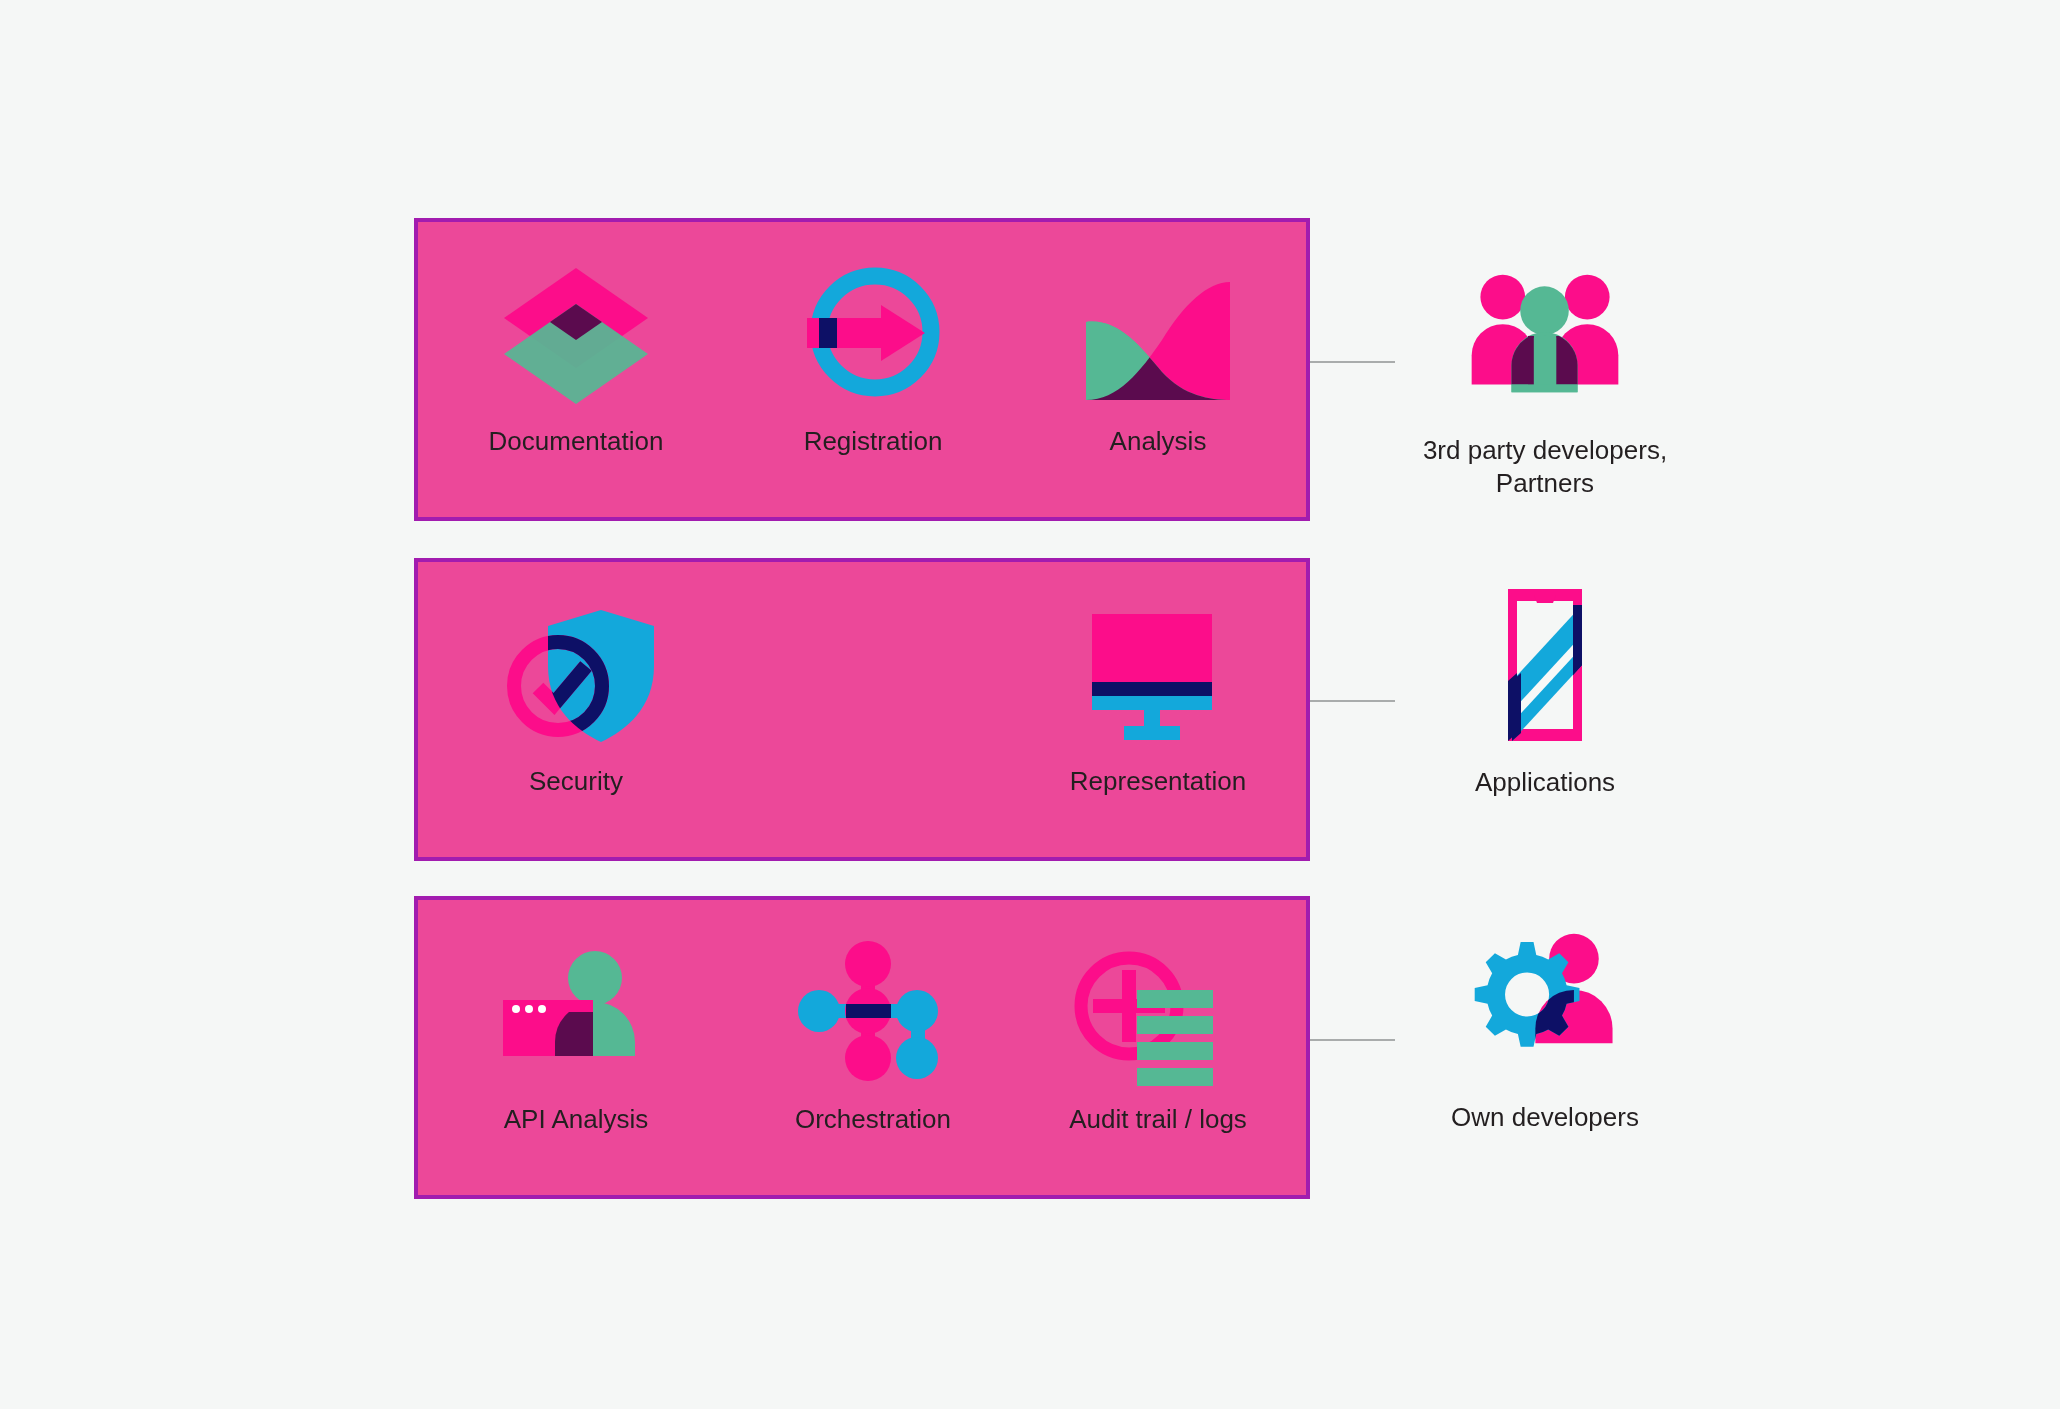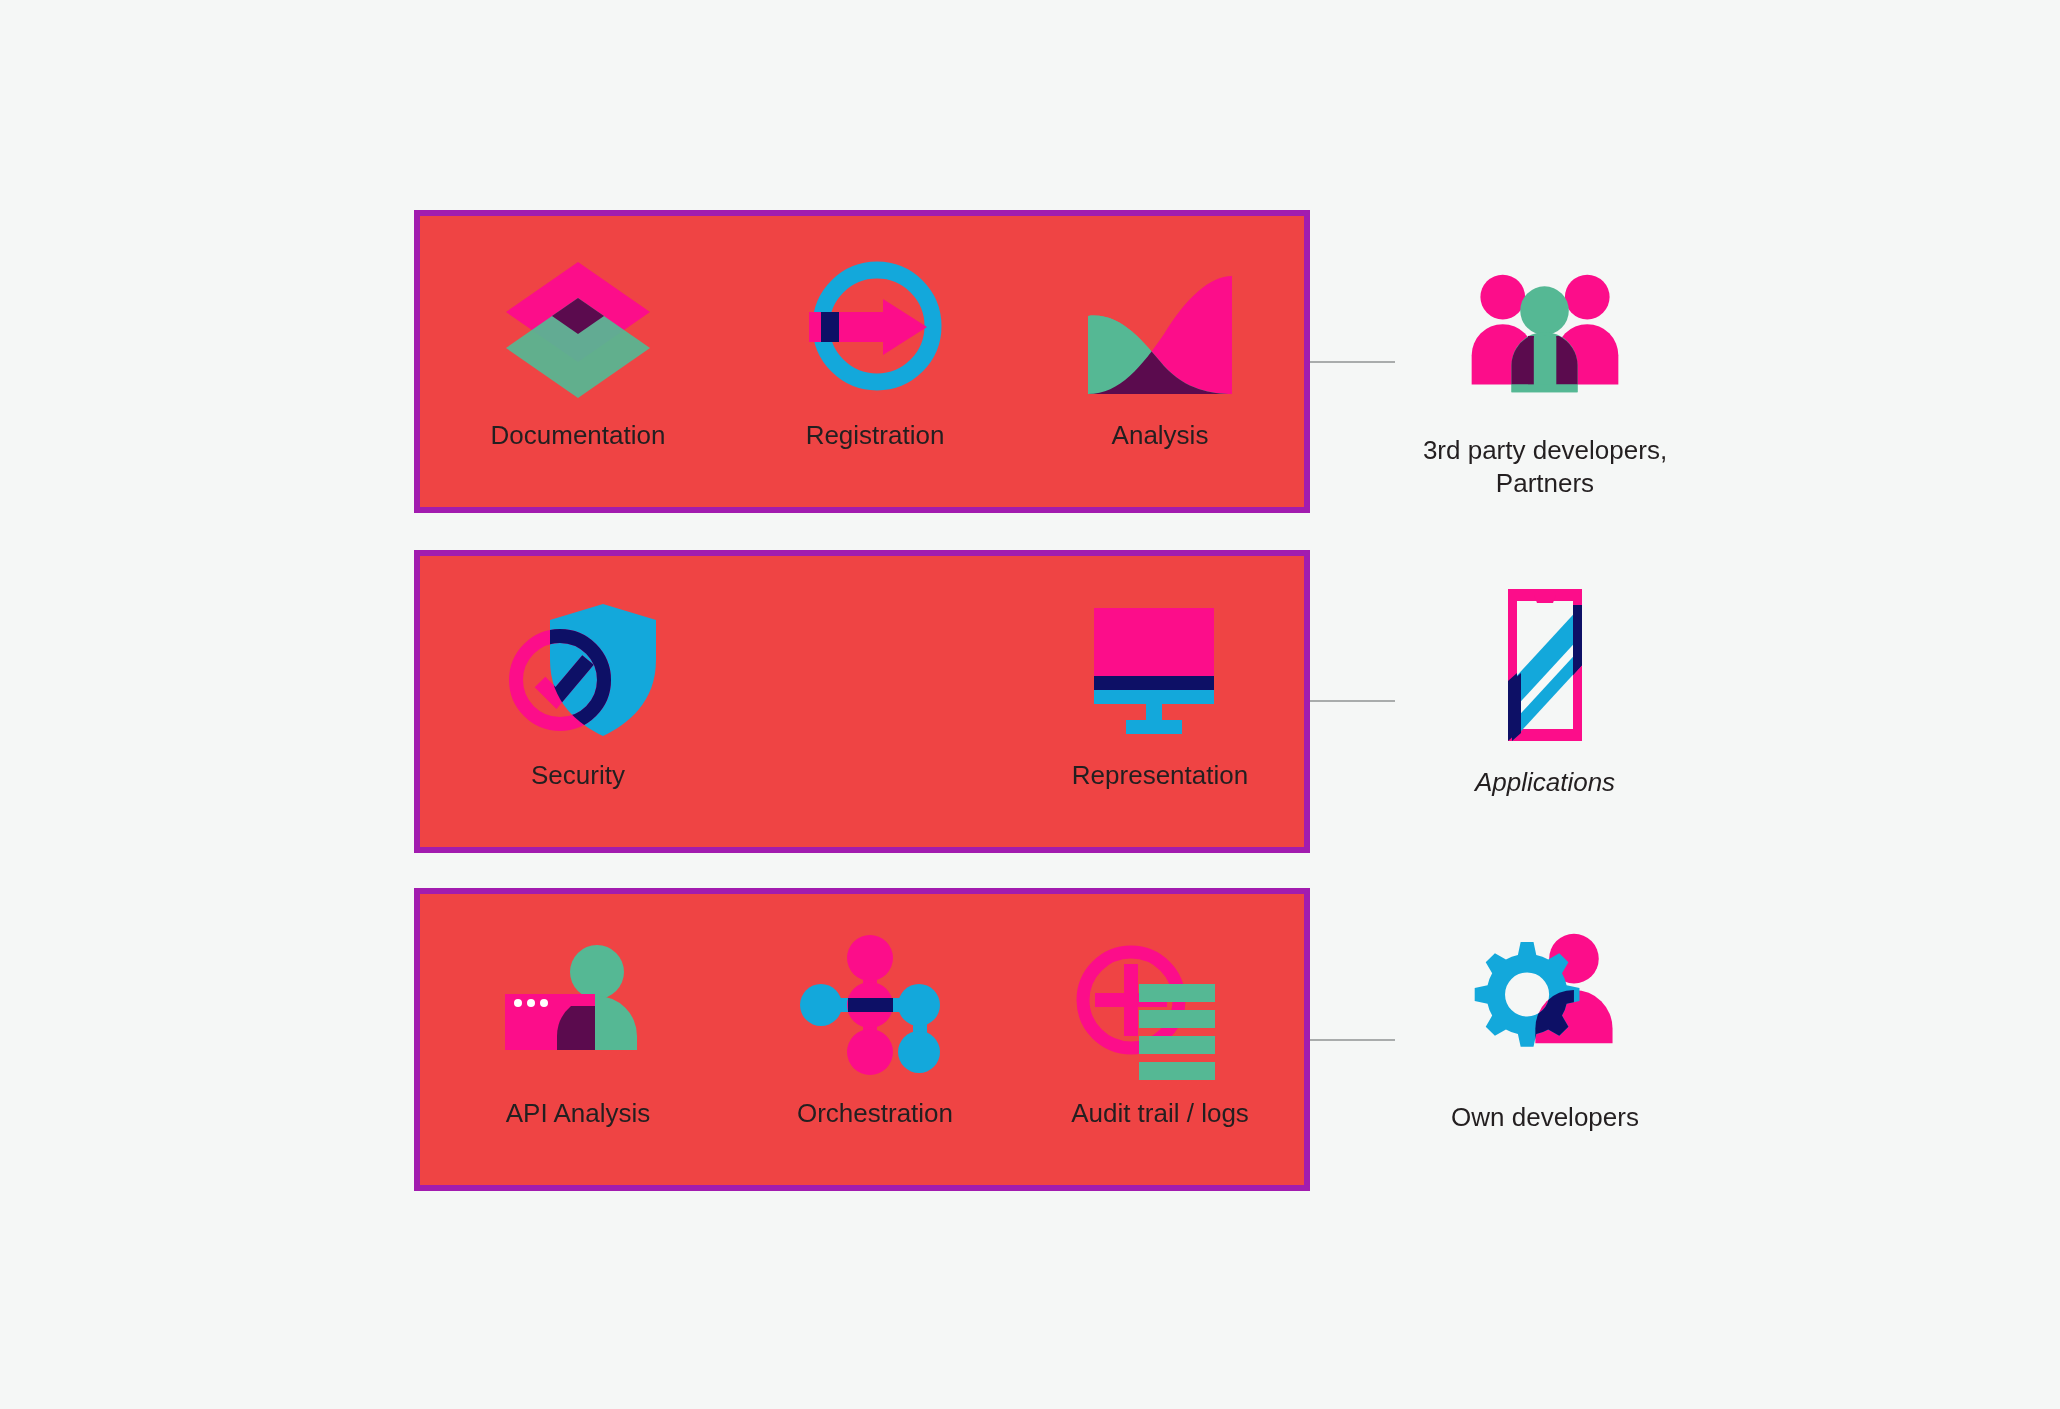--- a/index.html
+++ b/index.html
@@ -21,23 +21,24 @@
     left: 0; top: 0;
     width: 2060px;
     height: 1409px;
   }
 
   
   .band {
     position: absolute;
     left: 414px;
     width: 896px;
-    border: 6px solid #a21caf;
-    background: #ef4444;
+    border: 4px solid #a21caf;
+    background: #ec4899;
     box-sizing: border-box;
+    margin-top: 8px;
   }
   #band-portal   { top: 210px;  height: 303px; }
   #band-gateway  { top: 550px;  height: 303px; }
   #band-platform { top: 888px;  height: 303px; }
 
   
   .cell {
     position: absolute;
     width: 280px;
     top: 0;
@@ -72,21 +73,21 @@
   
   .actor {
     position: absolute;
     width: 330px;
     display: flex;
     flex-direction: column;
     align-items: center;
     gap: 8px;
   }
   #actor-partners { left: 1380px; top: 248px; }
-  #actor-apps     { left: 1380px; top: 580px; font-style: italic; }
+  #actor-apps     { left: 1380px; top: 580px; }
   #actor-own      { left: 1380px; top: 915px; }
 
   .actor .icon-box { margin-top: 0; }
   .actor-label {
     margin-top: 8px;
     font-size: 26px;
     line-height: 33px;
     text-align: center;
     color: #231f20;
     white-space: pre-line;

